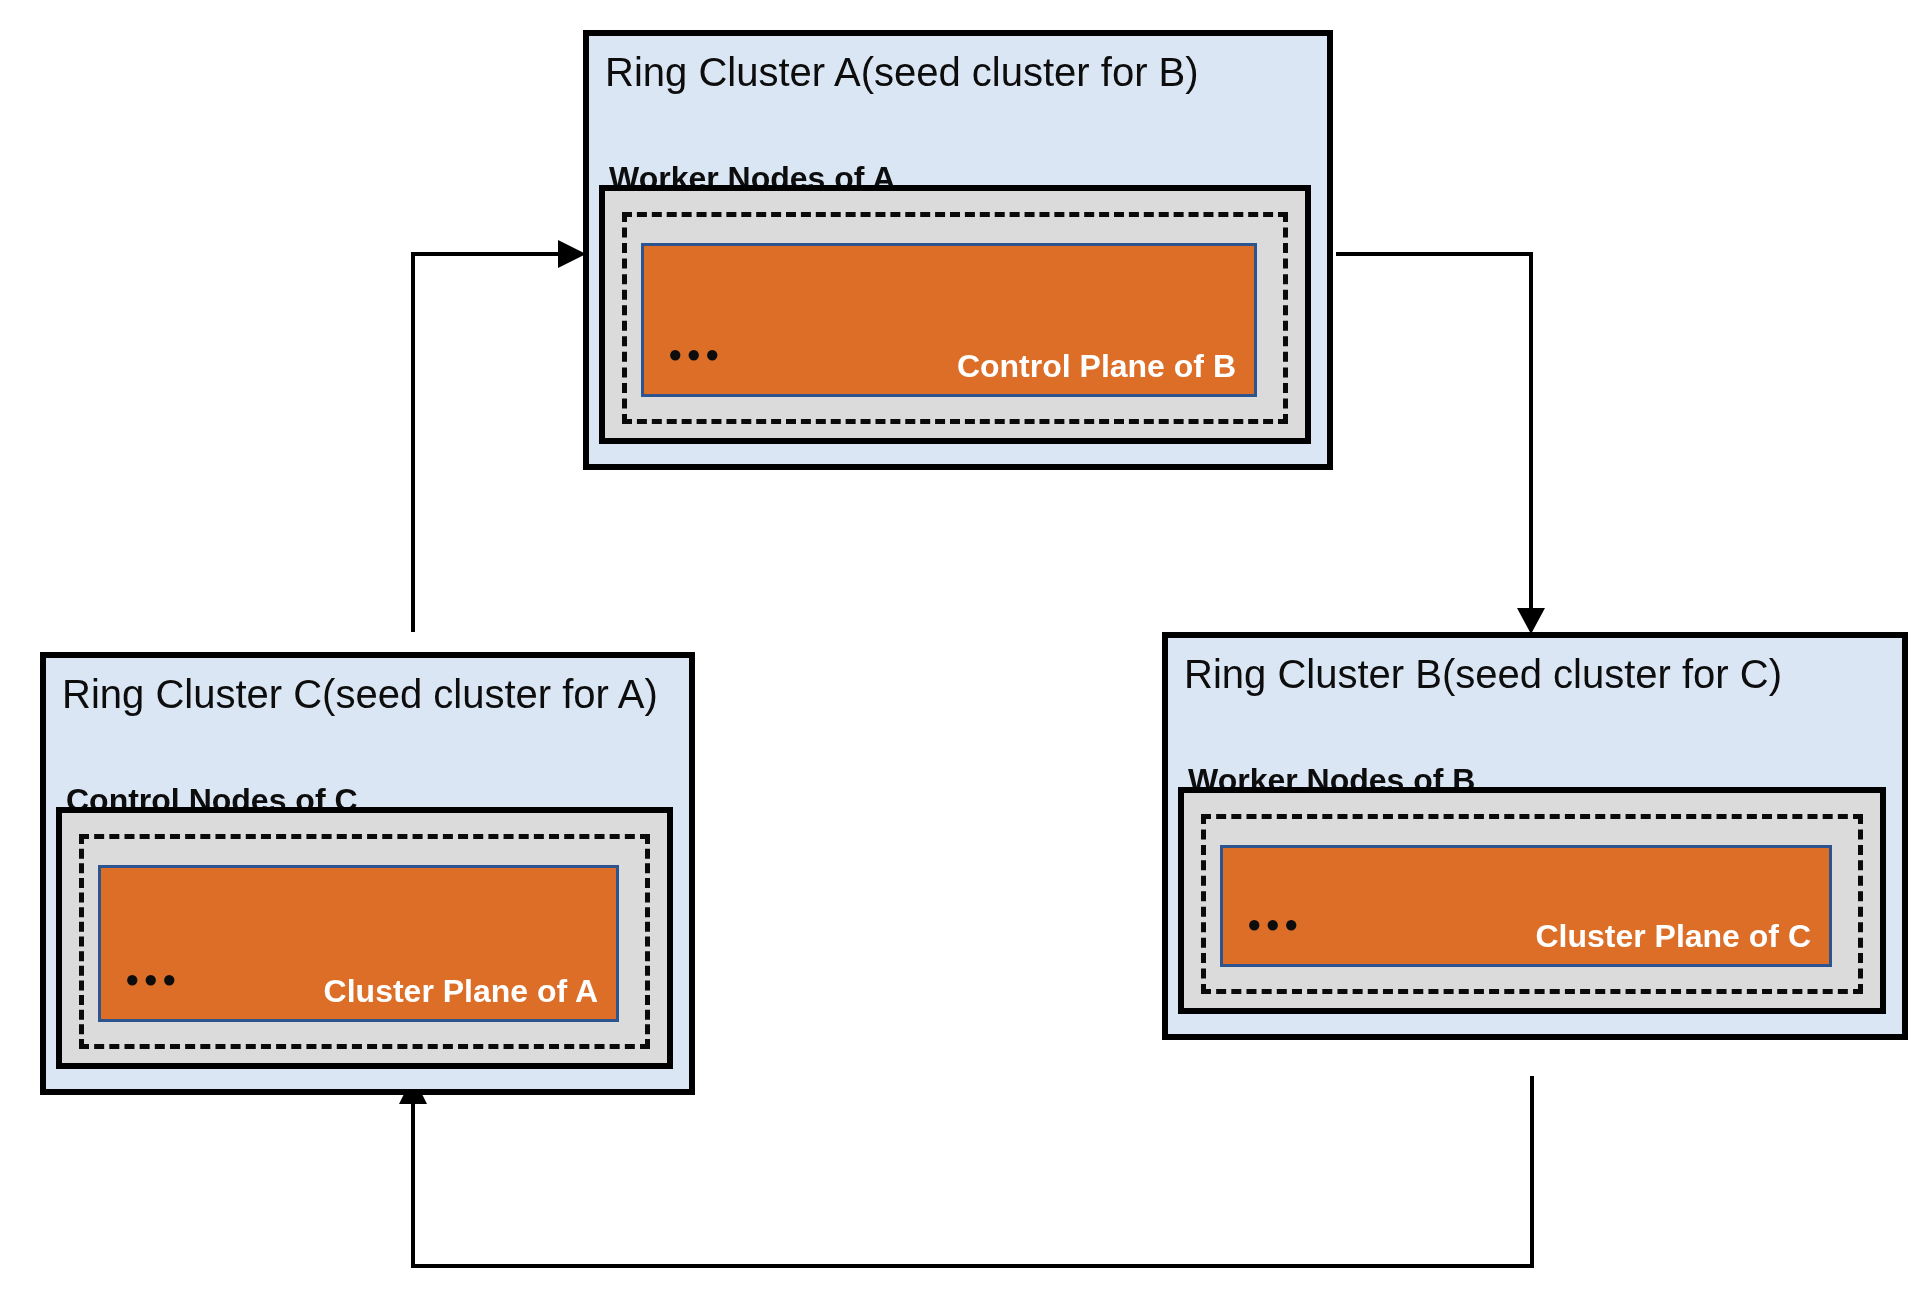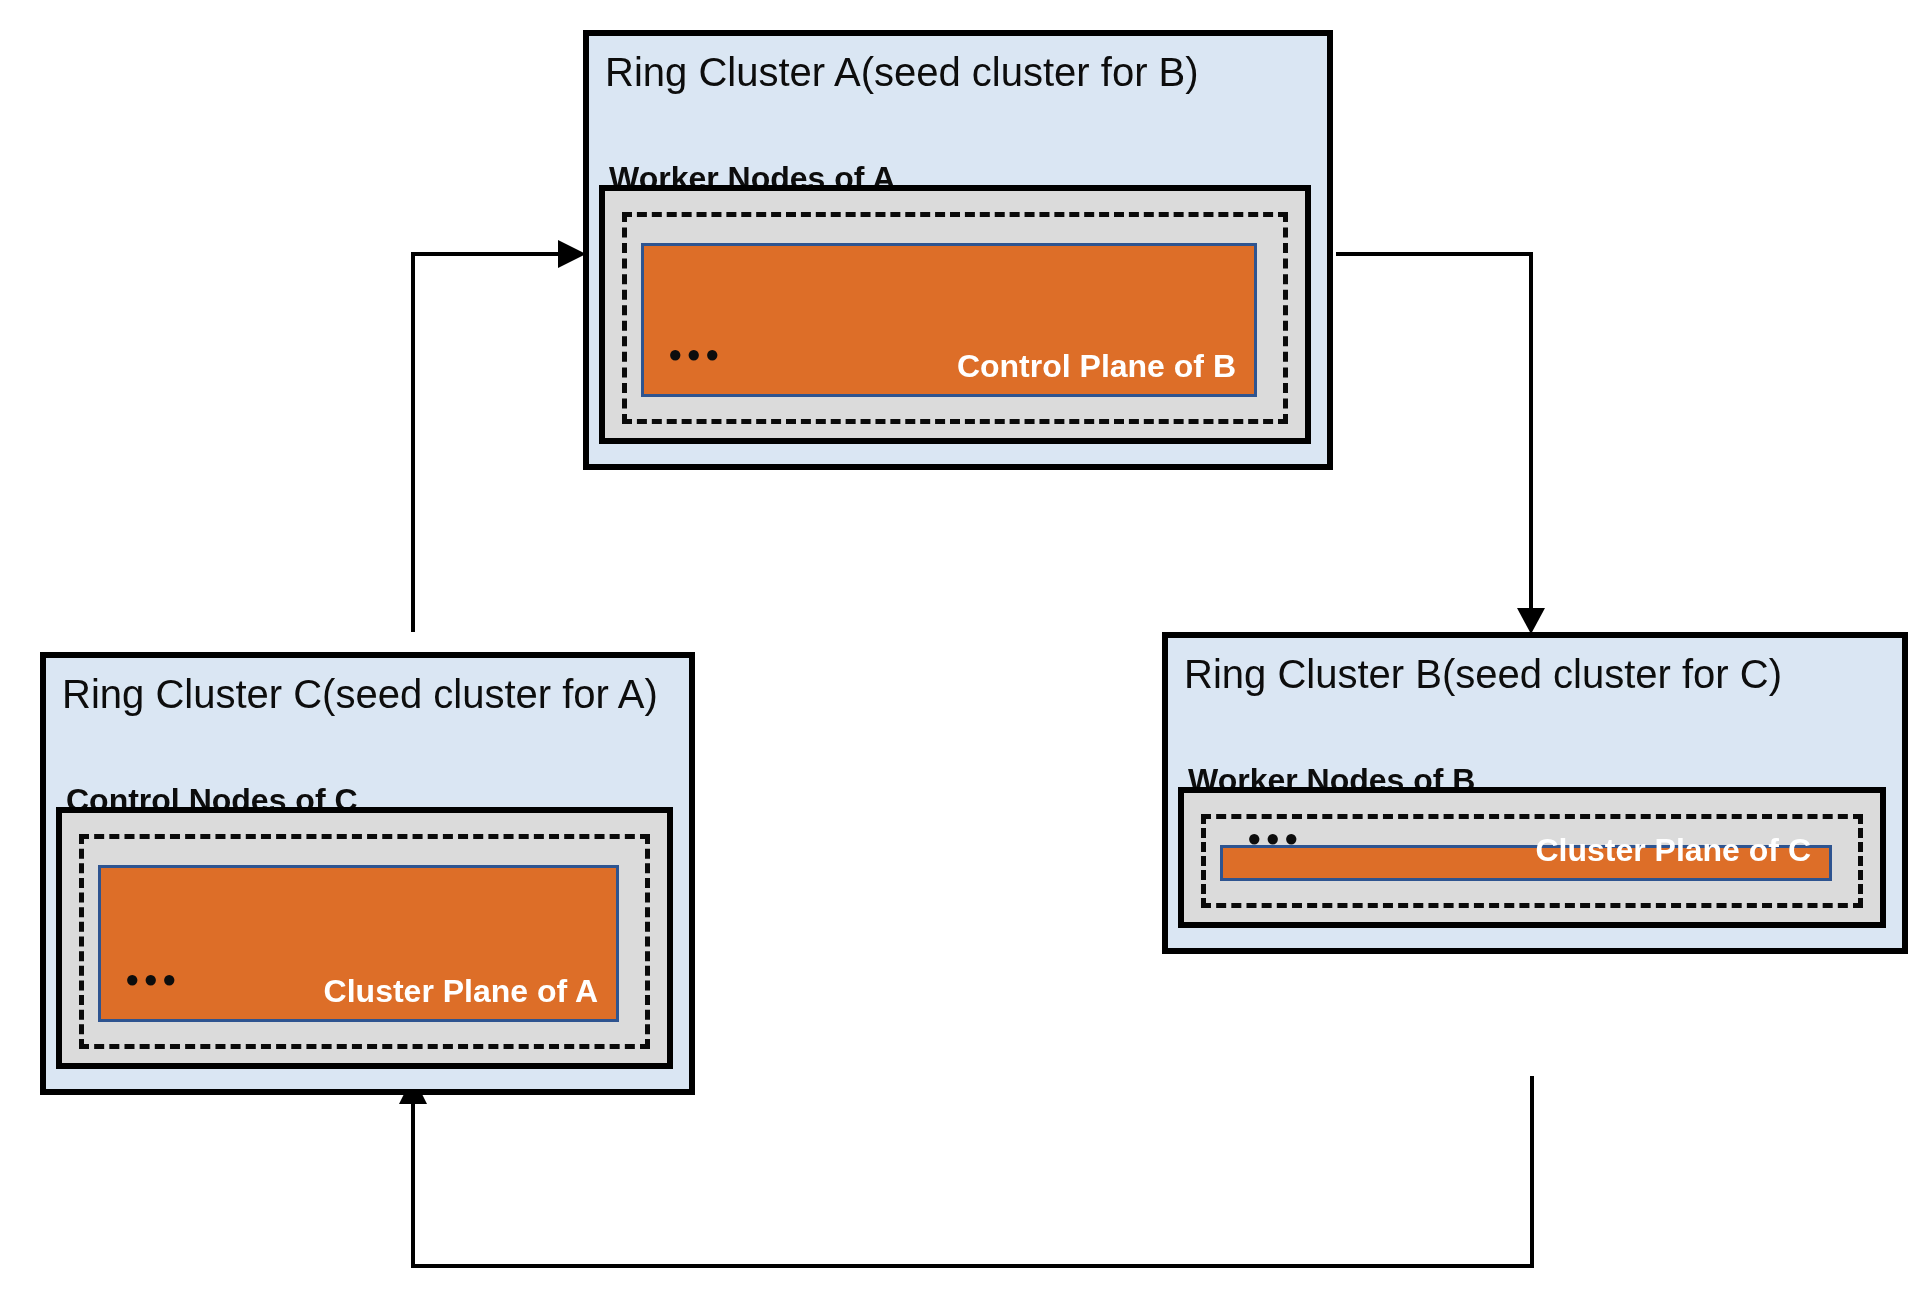--- a/index.html
+++ b/index.html
@@ -17,21 +17,21 @@
 
   
   .cluster {
     position:absolute;
     background:#dae6f3;
     border:6px solid #000000;
     box-sizing:border-box;
   }
   .pos-a { left:583px; top:30px;  width:750px; height:440px; }
   .pos-c { left:40px;  top:632px; width:655px; height:443px;margin-top:20px; }
-  .pos-b { left:1162px;top:632px; width:746px; height:322px; }
+  .pos-b { left:1162px;top:632px; width:746px; height:408px; }
 
   .title-row {
     position:absolute; left:16px; right:16px; top:12px;
     display:flex; align-items:baseline;
     font-size:40px; line-height:1.2; color:#0d0d0d; white-space:nowrap;
   }
   .worker-label {
     position:absolute; left:20px; top:123px;
     font-size:32px; font-weight:bold; color:#0d0d0d; line-height:1.2;
   }

